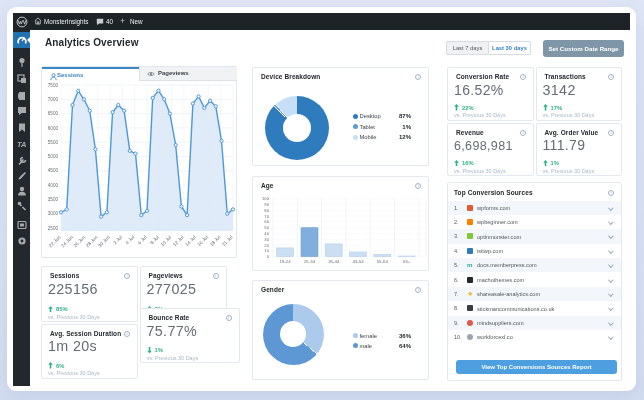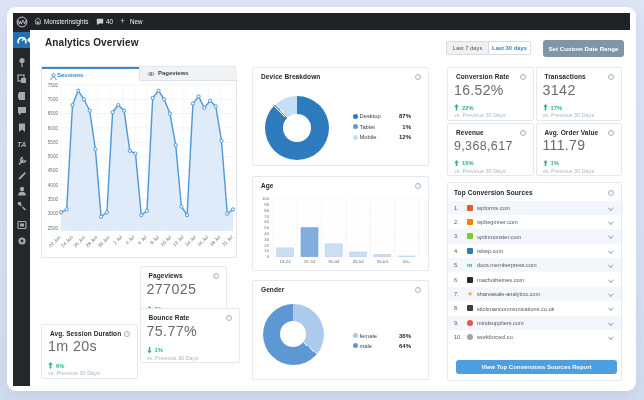--- a/index.html
+++ b/index.html
@@ -202,20 +202,30 @@
             <text transform="translate(117.3,156.5) rotate(-45)" text-anchor="end">8 Jul</text>
             <text transform="translate(129.6,156.5) rotate(-45)" text-anchor="end">10 Jul</text>
             <text transform="translate(141.9,156.5) rotate(-45)" text-anchor="end">12 Jul</text>
             <text transform="translate(154.1,156.5) rotate(-45)" text-anchor="end">14 Jul</text>
             <text transform="translate(166.4,156.5) rotate(-45)" text-anchor="end">16 Jul</text>
             <text transform="translate(178.7,156.5) rotate(-45)" text-anchor="end">18 Jul</text>
             <text transform="translate(191.0,156.5) rotate(-45)" text-anchor="end">21 Jul</text>
           </g>
     </svg>
   </div>
+<div class="card" style="left:28px;top:253px;width:97px;height:56px;">
+        <div class="ctitle">Sessions</div>
+        <div class="info" style="right:7px;top:6px;">i</div>
+        <div class="bignum" style="top:13.5px;font-size:14.3px;">225156</div>
+        <svg class="abs" style="left:6px;top:38.5px;" width="5" height="6.5" viewBox="0 0 10 13">
+          <path d="M5 0 L9.5 5.5 L6.6 5.5 L6.6 13 L3.4 13 L3.4 5.5 L0.5 5.5 Z" fill="#2fb182"></path>
+        </svg>
+        <div class="green" style="left:14px;top:39px;">85%</div>
+        <div class="subtxt" style="top:46.5px;">vs. Previous 30 Days</div>
+      </div>
       <div class="card" style="left:126.5px;top:253px;width:87px;height:56px;">
         <div class="ctitle">Pageviews</div>
         <div class="info" style="right:7px;top:6px;">i</div>
         <div class="bignum" style="top:13.5px;font-size:14.3px;">277025</div>
         <svg class="abs" style="left:6px;top:38.5px;" width="5" height="6.5" viewBox="0 0 10 13">
           <path d="M5 0 L9.5 5.5 L6.6 5.5 L6.6 13 L3.4 13 L3.4 5.5 L0.5 5.5 Z" fill="#2fb182"></path>
         </svg>
         <div class="green" style="left:14px;top:39px;">8%</div>
         <div class="subtxt" style="top:46.5px;">vs. Previous 30 Days</div>
       </div>
@@ -336,21 +346,21 @@
         <div class="bignum" style="top:13.5px;font-size:14.3px;">3142</div>
         <svg class="abs" style="left:6px;top:36.0px;" width="5" height="6.5" viewBox="0 0 10 13">
           <path d="M5 0 L9.5 5.5 L6.6 5.5 L6.6 13 L3.4 13 L3.4 5.5 L0.5 5.5 Z" fill="#2fb182"></path>
         </svg>
         <div class="green" style="left:14px;top:36.5px;">17%</div>
         <div class="subtxt" style="top:44.0px;">vs. Previous 30 Days</div>
       </div>
       <div class="card" style="left:434px;top:109.5px;width:87px;height:53.5px;">
         <div class="ctitle">Revenue</div>
         <div class="info" style="right:7px;top:6px;">i</div>
-        <div class="bignum" style="top:15px;font-size:12.5px;">9,368,617</div>
+        <div class="bignum" style="top:15px;font-size:12.5px;">6,698,981</div>
         <svg class="abs" style="left:6px;top:36.0px;" width="5" height="6.5" viewBox="0 0 10 13">
           <path d="M5 0 L9.5 5.5 L6.6 5.5 L6.6 13 L3.4 13 L3.4 5.5 L0.5 5.5 Z" fill="#2fb182"></path>
         </svg>
         <div class="green" style="left:14px;top:36.5px;">16%</div>
         <div class="subtxt" style="top:44.0px;">vs. Previous 30 Days</div>
       </div>
       <div class="card" style="left:522.5px;top:109.5px;width:86.5px;height:53.5px;">
         <div class="ctitle">Avg. Order Value</div>
         <div class="info" style="right:7px;top:6px;">i</div>
         <div class="bignum" style="top:13.5px;font-size:14px;">111.79</div>

